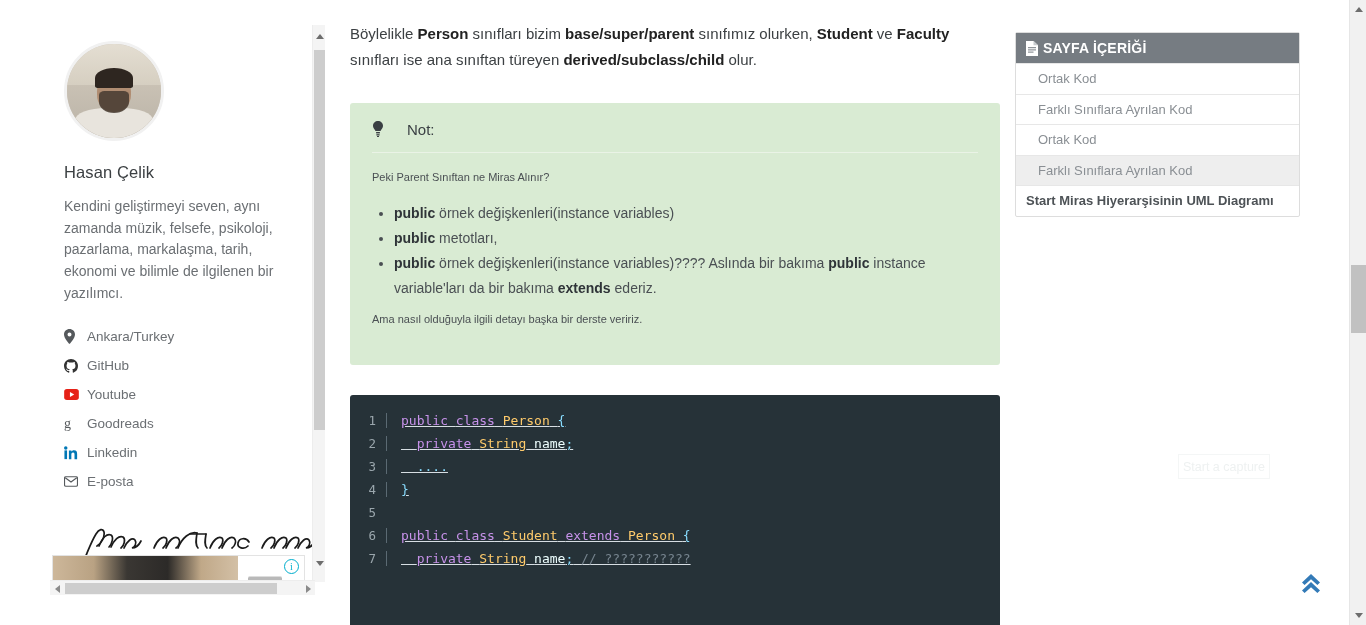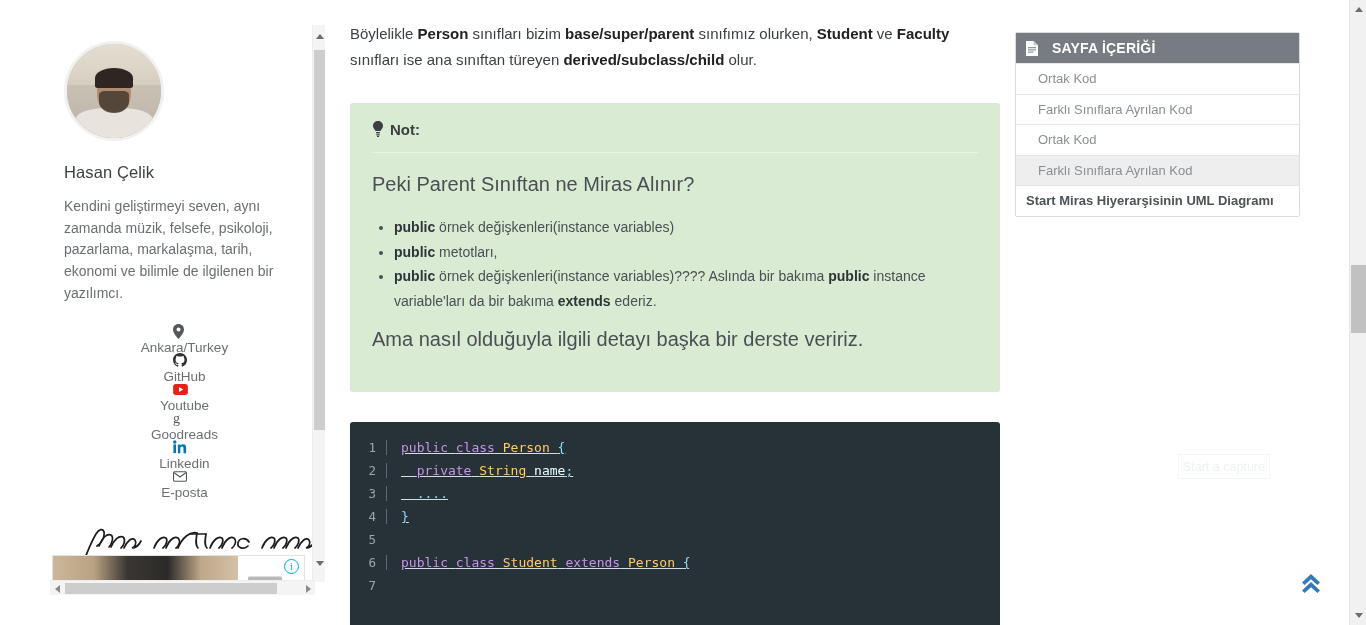--- a/index.html
+++ b/index.html
@@ -90,21 +90,20 @@
     color: #6b6f73;
   }
   .links { margin: 18px 0 0 12px; }
   .link-row {
     display: flex;
     align-items: center;
     height: 29px;
     font-size: 13.5px;
     color: #6b6f73;
     cursor: pointer;
-    flex-direction: column;
   }
   .link-ico {
     width: 18px; height: 16px;
     display: inline-flex;
     align-items: center;
     justify-content: flex-start;
     margin-right: 5px;
     flex: 0 0 18px;
   }
   .sig {
@@ -203,28 +202,28 @@
   .intro b { font-weight: bold; color: #222; }
 
   .note {
     margin-top: 30px;
     background: #d9ebd3;
     border-radius: 3px;
     padding: 18px 22px 22px 22px;
   }
   .note-head {
     display: flex; align-items: center;
-    font-size: 15px; font-weight: bold; color: #3a3f43;
+    font-size: 15px; font-weight: normal; color: #3a3f43; gap: 17px;
   }
   .note-head .bulb { margin-right: 6px; display: inline-flex; }
   .note-hr {
     height: 1px; background: #eaf3e6;
     margin: 14px 0 16px 0;
   }
-  .note p { margin: 0 0 16px 0; font-size: 20px; line-height: 1.5; color: #4a4f53; }
+  .note p { margin: 0 0 16px 0; font-size: 11px; line-height: 1.5; color: #4a4f53; }
   .note ul { margin: 0 0 10px 0; padding-left: 22px; }
   .note li { font-size: 14px; line-height: 1.78; color: #4a4f53; }
   .note li b, .note p b { font-weight: bold; color: #2f3438; }
 
   
   .code {
     margin-top: 30px;
     background: #263238;
     border-radius: 3px;
     padding: 14px 0 18px 0;
@@ -265,21 +264,21 @@
     background: #fff;
     border-radius: 2px;
   }
   .toc-head {
     background: #767c82;
     color: #fff;
     font-size: 14px;
     font-weight: bold;
     letter-spacing: .2px;
     padding: 7px 10px;
-    display: flex; align-items: center; gap: 9px;
+    display: flex; align-items: center;
   }
   .toc-head .doc-ico { margin-right: 5px; display: inline-flex; }
   .toc-item {
     font-size: 13px;
     padding: 5px 10px 5px 10px;
     border-top: 1px solid #e7e7e7;
     color: #8a8f94;
     cursor: pointer;
     line-height: 1.5;
   }
@@ -509,20 +508,21 @@
         <div class="code-row">
           <span class="ln">5</span>
           <span class="code-body"><span class="var"></span></span>
         </div>
         <div class="code-row">
           <span class="ln">6</span>
           <span class="code-body"><span class="kw">public</span><span class="var"> </span><span class="kw">class</span><span class="var"> </span><span class="typ">Student</span><span class="var"> </span><span class="kw">extends</span><span class="var"> </span><span class="typ">Person</span><span class="var"> </span><span class="pun">{</span></span>
         </div>
         <div class="code-row">
           <span class="ln">7</span>
+          <span class="code-body"><span class="var">  </span><span class="kw">private</span><span class="var"> </span><span class="typ">String</span><span class="var"> </span><span class="var">name</span><span class="pun">;</span><span class="var"> </span><span class="cmt">// ???????????</span></span>
         </div>
         <div class="code-row"></div>
       </div>
   </div>
 
   <div class="toc">
     <div class="toc-head">
       <span class="doc-ico">
         <svg width="12" height="15" viewBox="0 0 12 15">
             <path d="M0 0h7.5L12 4.3V15H0z" fill="#ffffff"></path>

